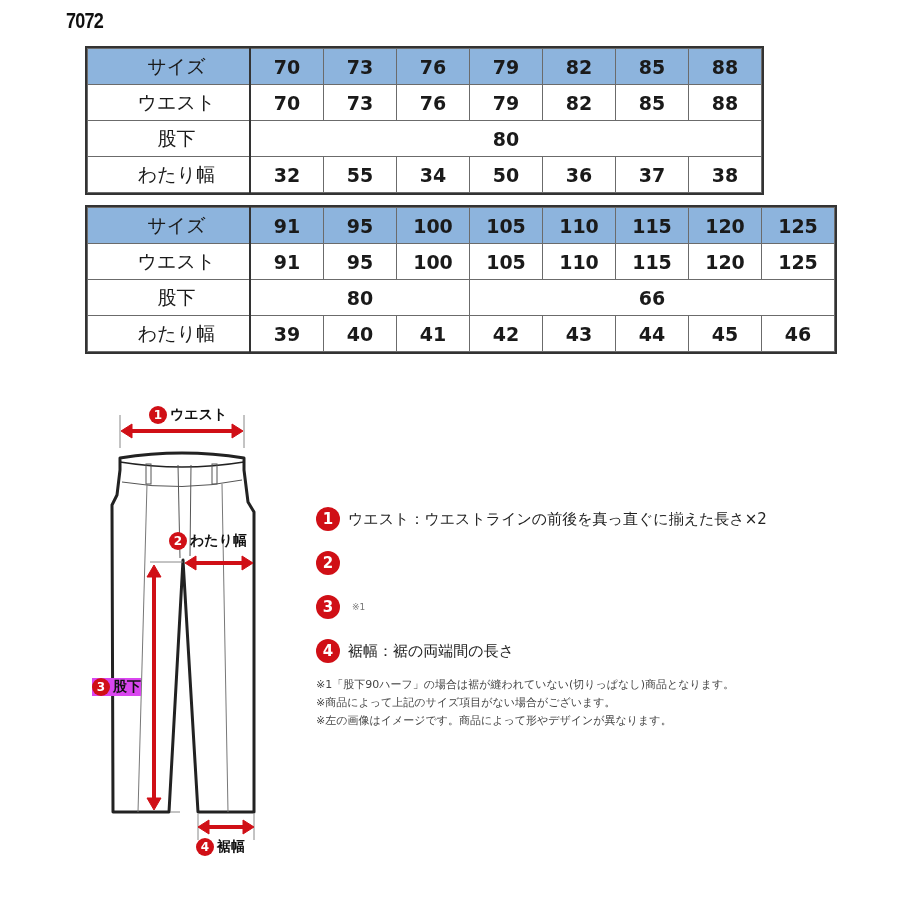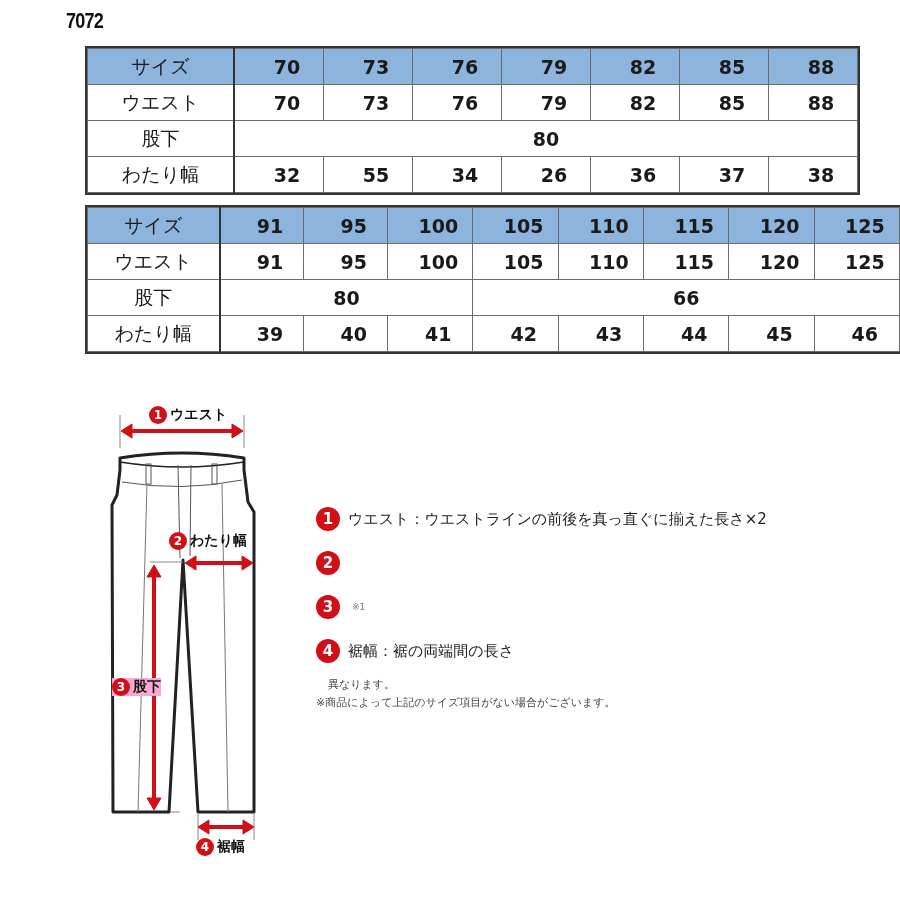--- a/index.html
+++ b/index.html
@@ -1,21 +1,21 @@
 <!DOCTYPE html>
 <html><head>
 <meta charset="utf-8">
 <style>
   html,body{margin:0;padding:0;background:#fff;}
   body{width:900px;height:900px;position:relative;overflow:hidden;font-family:"DejaVu Sans","Liberation Sans",sans-serif;color:#222;}
   .model{position:absolute;left:66px;top:8px;font-family:"Liberation Sans","DejaVu Sans",sans-serif;font-weight:bold;font-size:22px;letter-spacing:-1px;color:#111;transform:scaleX(0.82);transform-origin:left top;}
   table.size{position:absolute;left:87px;border-collapse:collapse;table-layout:fixed;}
   table.size td{border:1px solid #6b6b6b;height:35px;padding:0;text-align:center;vertical-align:middle;font-size:19px;font-weight:bold;color:#1a1a1a;}
-  table.size td.lbl{font-weight:normal;font-size:19px;width:145px;}
-  table.size td.num{width:72px;padding-left:16px;}
+  table.size td.lbl{font-weight:normal;font-size:19px;width:145px;padding-left:16px;}
+  table.size td.num{width:72px;}
   table.size tr.hdr td{background:#8db4dd;}
   table.size{outline:2px solid #333;}
   table.size td.lbl{border-right:2px solid #333;}
   #t1{top:48px;}
   #t2{top:207px;}
   .callout-text{position:absolute;font-size:14px;font-weight:bold;color:#111;white-space:nowrap;}
   .badge{display:inline-block;width:18px;height:18px;border-radius:50%;background:#d00f16;color:#fff;font-size:12px;font-weight:bold;line-height:18px;text-align:center;vertical-align:middle;margin-right:3px;}
   .legend{position:absolute;left:316px;top:497px;}
   .legend .item{height:44px;display:flex;align-items:center;font-size:15px;color:#222;white-space:nowrap;}
   .legend .item .badge{width:24px;height:24px;line-height:24px;font-size:15px;margin-right:8px;}
@@ -53,21 +53,21 @@
   </tr>
   <tr>
     <td class="lbl">股下</td>
     <td colspan="7">80</td>
   </tr>
   <tr>
     <td class="lbl">わたり幅</td>
     <td class="num">32</td>
     <td class="num">55</td>
     <td class="num">34</td>
-    <td class="num">26</td>
+    <td class="num">50</td>
     <td class="num">36</td>
     <td class="num">37</td>
     <td class="num">38</td>
   </tr>
 </tbody>
   </table>
 
 <table class="size" id="t2">
   <tbody>
       <tr class="hdr">
@@ -162,21 +162,21 @@
     <polygon points="254,827 243,820 243,834"></polygon>
   </g>
 </svg>
 
 <div class="callout-text" style="left:149px;top:406px;">
   <span class="badge">1</span><span>ウエスト</span>
 </div>
 <div class="callout-text" style="left:169px;top:532px;">
   <span class="badge">2</span><span>わたり幅</span>
 </div>
-<div class="callout-text" style="left:92px;top:678px;background:#f9a8d4;margin-left:20px;">
+<div class="callout-text" style="left:92px;top:678px;background:#d946ef;">
   <span class="badge">3</span><span>股下</span>
 </div>
 <div class="callout-text" style="left:196px;top:838px;">
   <span class="badge">4</span><span>裾幅</span>
 </div>
 
 <div class="legend">
   <div class="item">
     <span class="badge">1</span>
     <span>ウエスト：ウエストラインの前後を真っ直ぐに揃えた長さ×2</span>
@@ -188,15 +188,16 @@
     <span class="badge">3</span>
     <span class="sup">※1</span>
   </div>
   <div class="item">
     <span class="badge">4</span>
     <span>裾幅：裾の両端間の長さ</span>
   </div>
 </div>
 
 <div class="notes">
-  <div class="indent">異なります。</div>
+  <div>※1「股下90ハーフ」の場合は裾が縫われていない(切りっぱなし)商品となります。</div>
   <div>※商品によって上記のサイズ項目がない場合がございます。</div>
+  <div>※左の画像はイメージです。商品によって形やデザインが異なります。</div>
 </div>
 
 </body></html>

